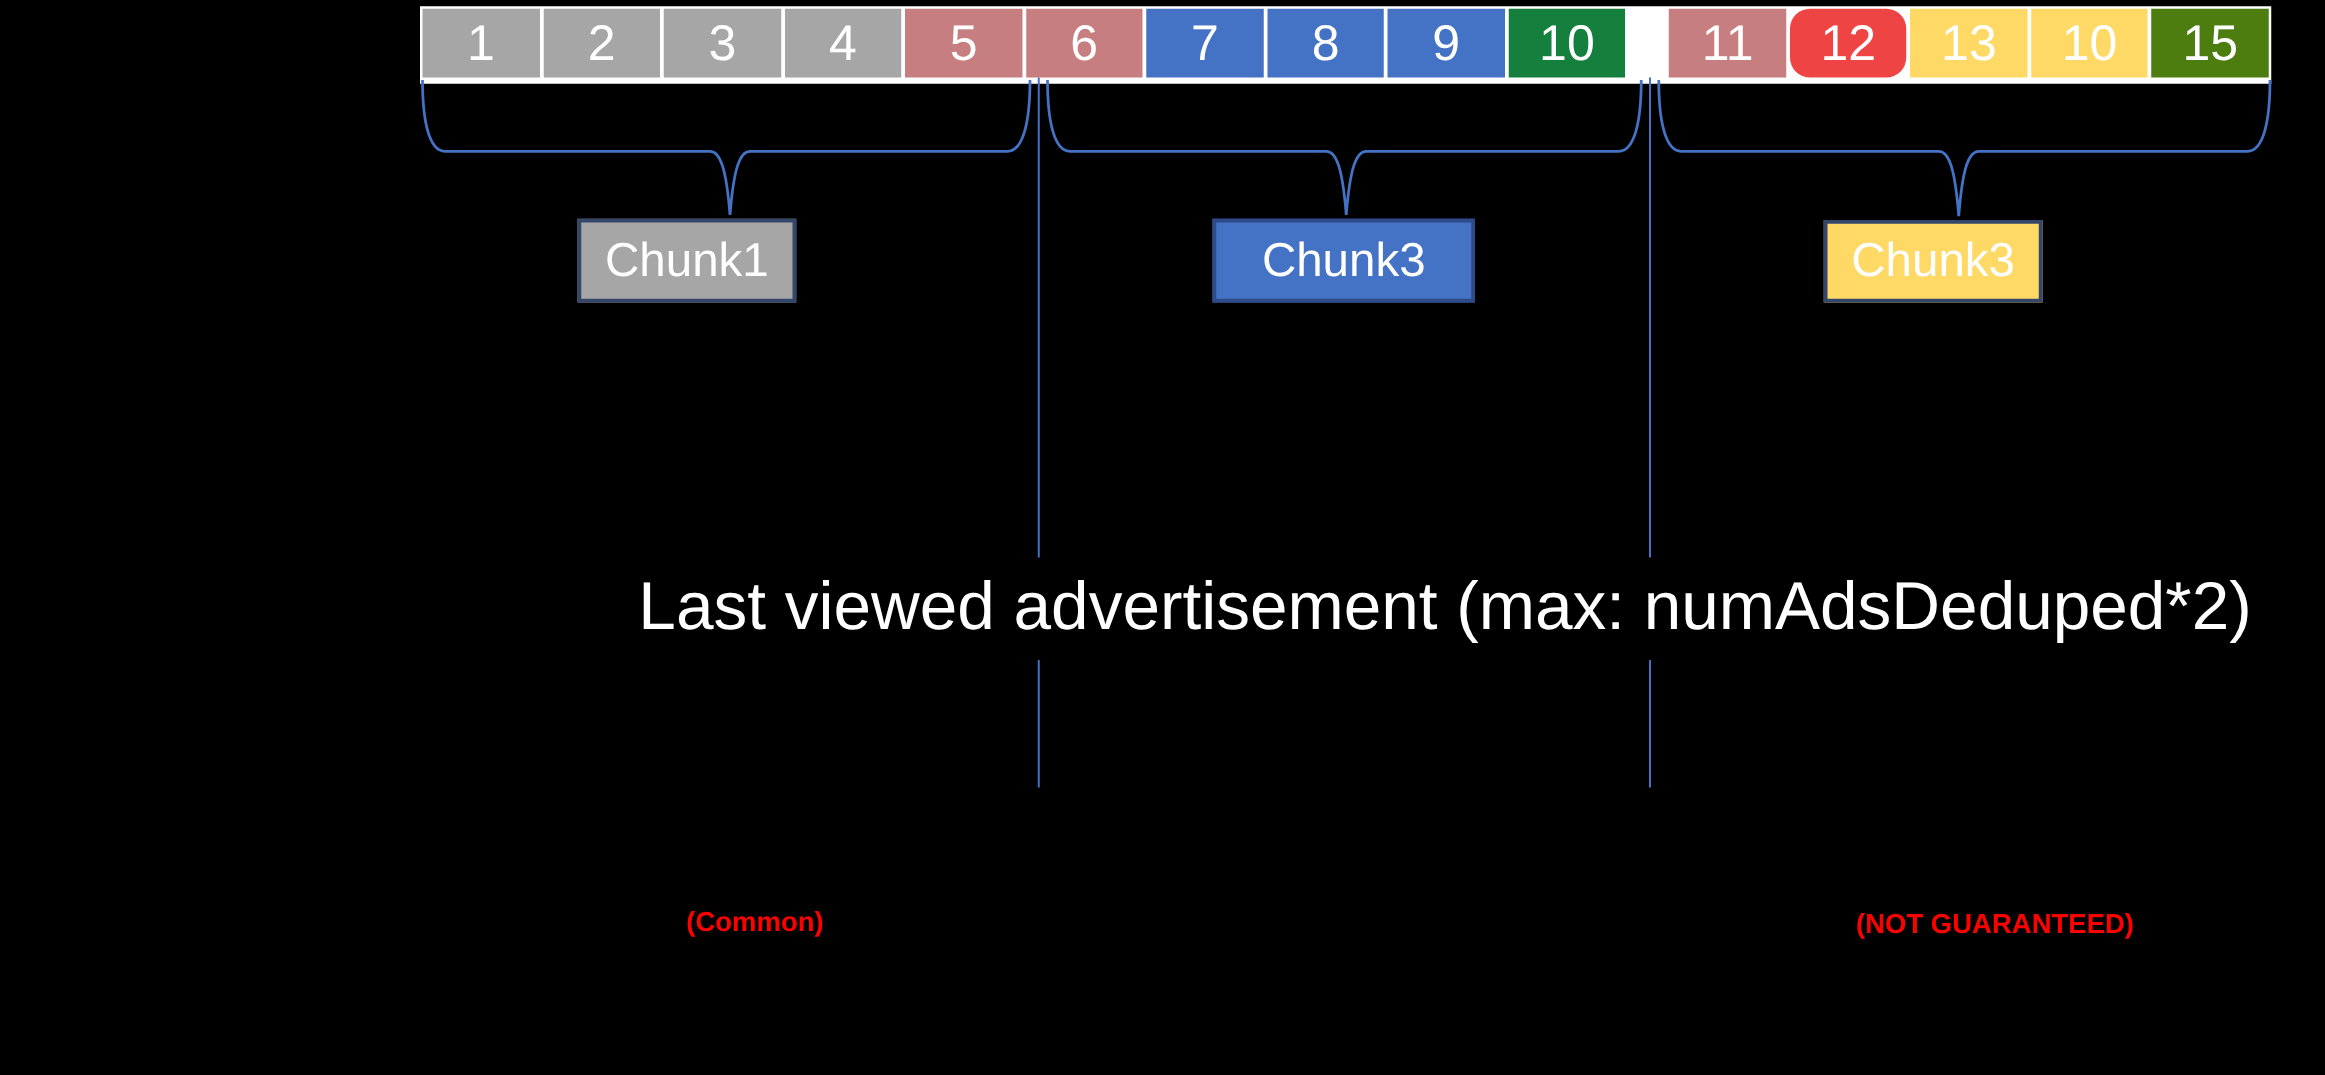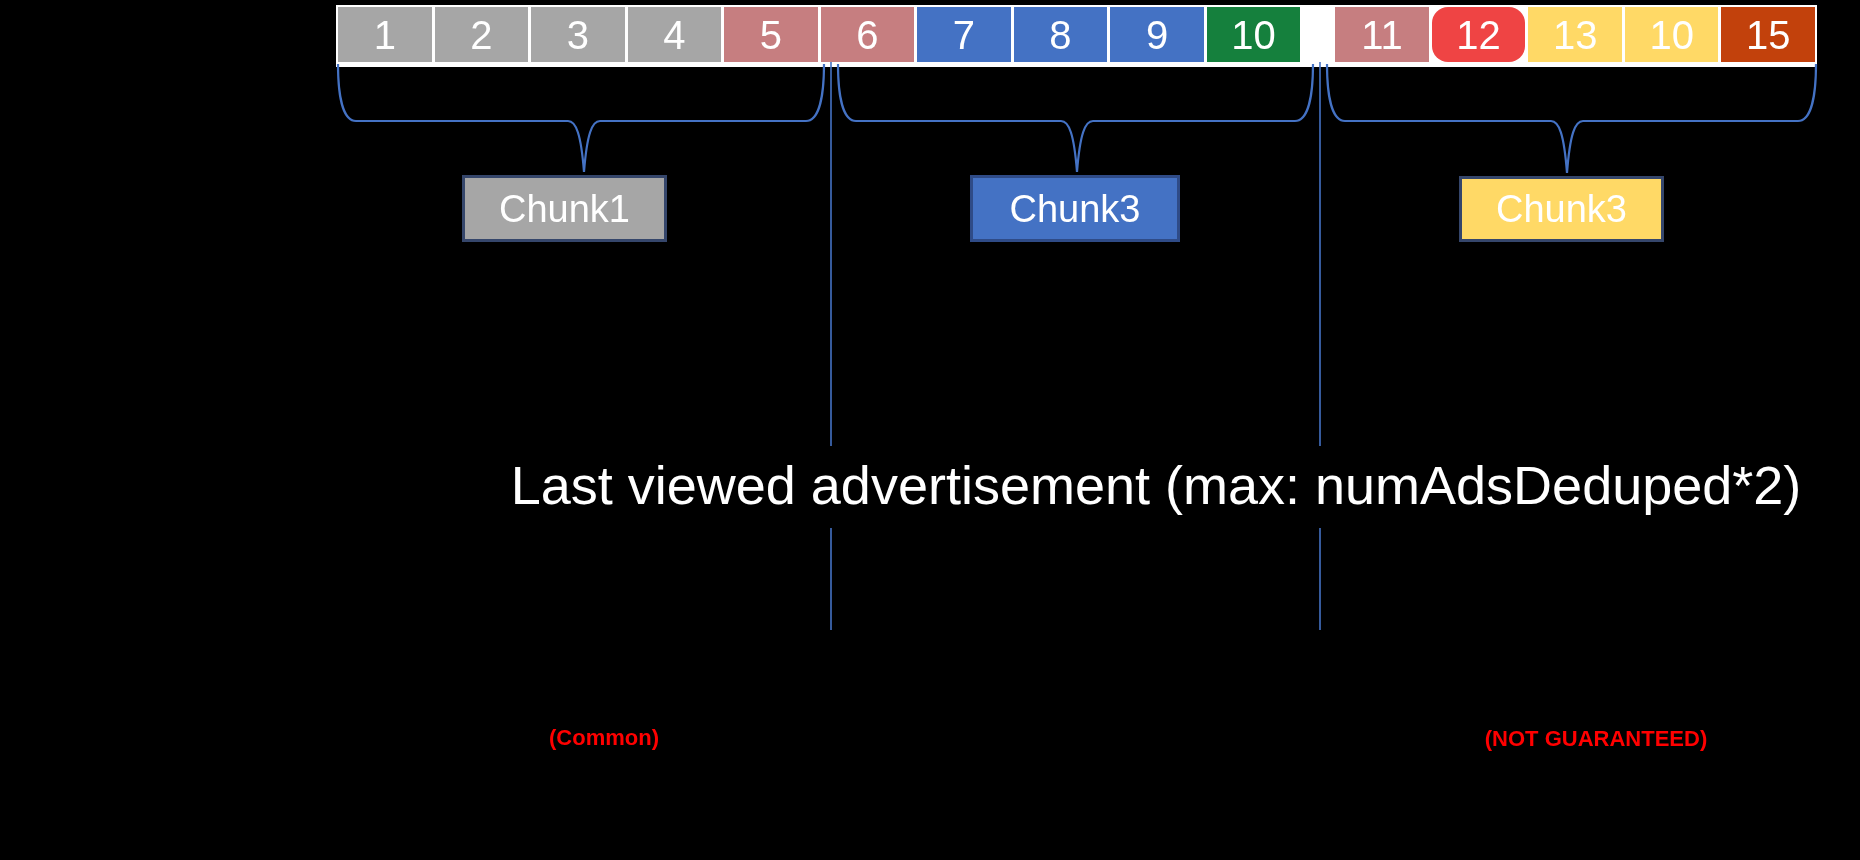--- a/index.html
+++ b/index.html
@@ -38,21 +38,21 @@
     position: absolute;
     left: 0; top: 0;
     width: 1860px; height: 860px;
     z-index: 1;
   }
   .brace { fill: none; stroke-width: 2.2px; }
   .vline { stroke-width: 1.6px; }
   
   .chunk-box {
     position: absolute;
-    width: 205px; height: 67px;
+    width: 175px; height: 67px;
     border: 3px solid #35466B;
     box-sizing: border-box;
     display: flex;
     align-items: center;
     justify-content: center;
     z-index: 2;
   }
   .chunk-label {
     color: #fff;
     font-size: 38px;
@@ -142,21 +142,21 @@
     </div>
 
     <div class="cell" style="background: rgb(255, 217, 102);">
       <span class="cell-num">13</span>
     </div>
 
     <div class="cell" style="background: rgb(255, 217, 102);">
       <span class="cell-num">10</span>
     </div>
 
-    <div class="cell" style="background: #c2410c;">
+    <div class="cell" style="background: #4d7c0f;">
       <span class="cell-num">15</span>
     </div>
   </div>
 
   <svg id="overlay" viewBox="0 0 1860 860" xmlns="http://www.w3.org/2000/svg">
     <line class="vline blue-stroke" x1="831" y1="62" x2="831" y2="630" stroke="#4472C4"></line>
     <line class="vline blue-stroke" x1="1320" y1="62" x2="1320" y2="630" stroke="#4472C4"></line>
     <path class="brace blue-stroke" d="M 338 64 C 338 96, 343 121, 356 121 L 568 121 C 576 121, 581 134, 584 172
              C 587 134, 592 121, 600 121 L 806 121 C 819 121, 824 96, 824 64" stroke="#4472C4"></path>
     <path class="brace blue-stroke" d="M 838 64 C 838 96, 843 121, 856 121 L 1061 121 C 1069 121, 1074 134, 1077 172

